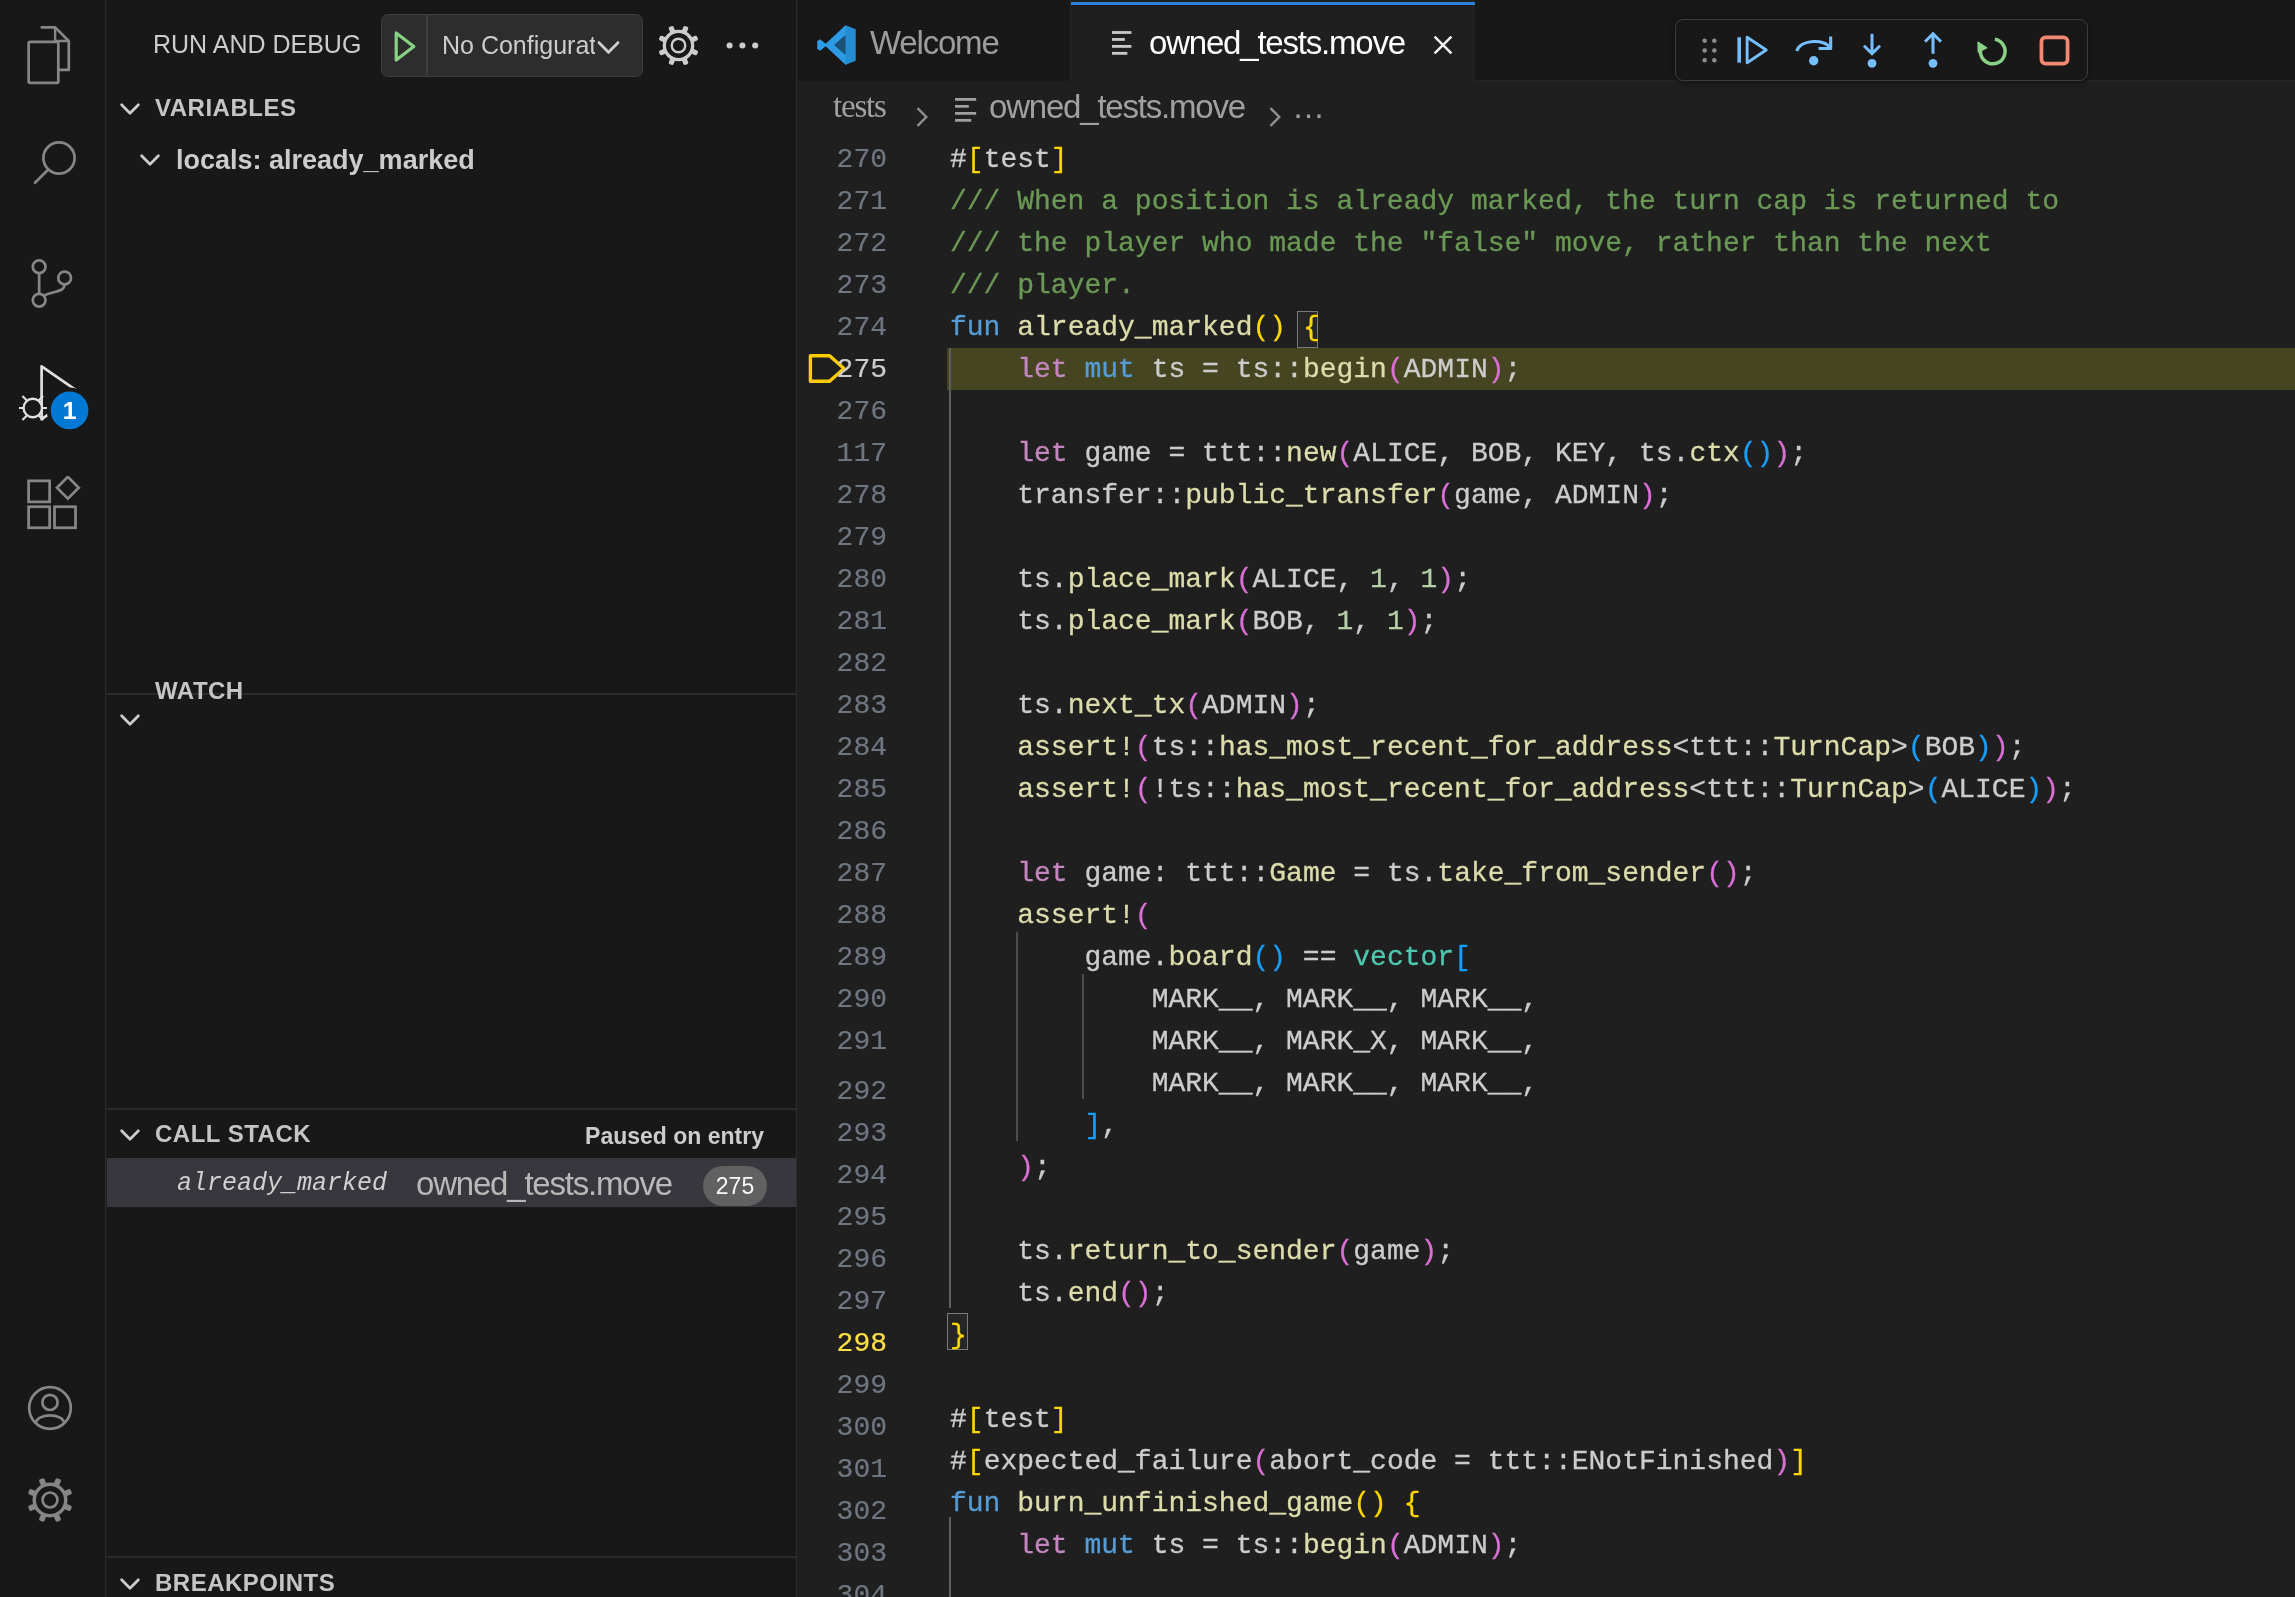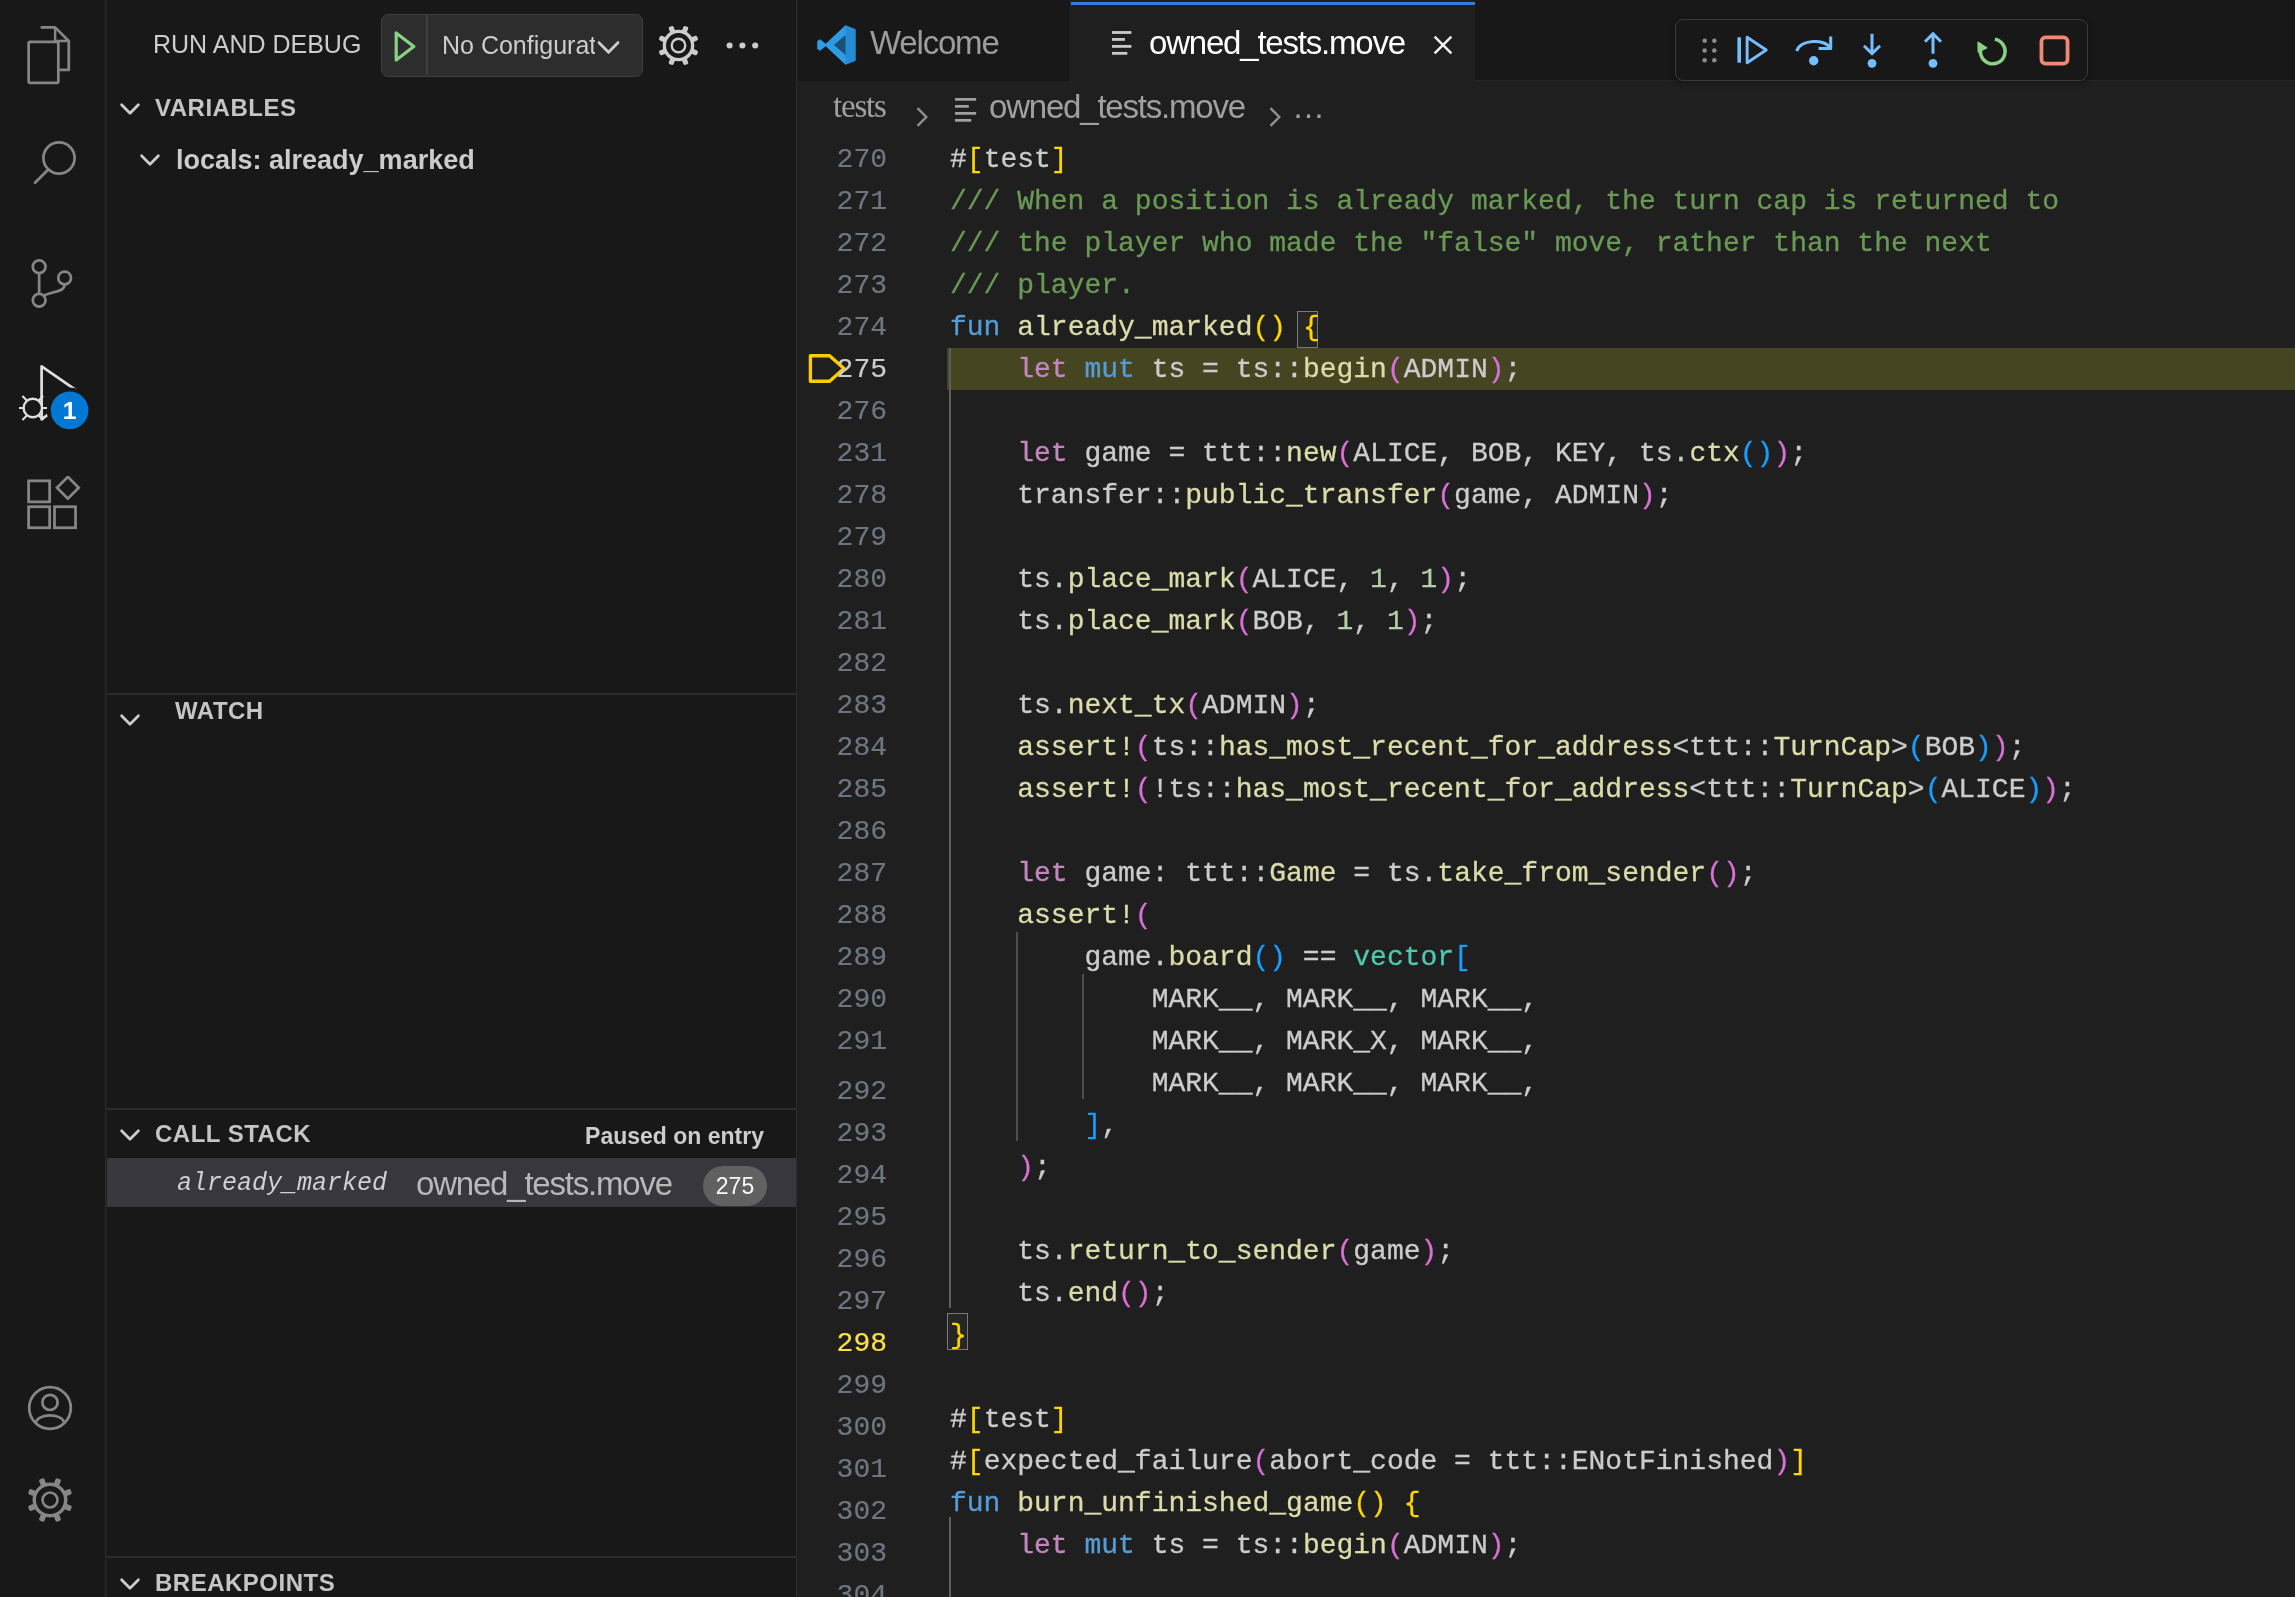--- a/index.html
+++ b/index.html
@@ -101,21 +101,21 @@
     </svg>
     <div class="sechead" style="top:94px;">VARIABLES</div>
     <svg class="abs" style="left:31px;top:148px" width="24" height="24" viewBox="0 0 30 30">
       <path d="M4.5 9.6 L15.0 20.400000000000002 L25.5 9.6" fill="none" stroke="#cccccc" stroke-width="3.4" stroke-linecap="round" stroke-linejoin="round"></path>
     </svg>
     <div class="abs" style="left:69px;top:145px;font-size:27px;font-weight:bold;color:#cccccc;">locals: already_marked</div>
     <div class="abs" style="left:0;top:693px;width:689px;height:1.6px;background:#2b2b2b;"></div>
     <svg class="abs" style="left:10.5px;top:708px" width="24" height="24" viewBox="0 0 30 30">
       <path d="M4.5 9.6 L15.0 20.400000000000002 L25.5 9.6" fill="none" stroke="#cccccc" stroke-width="3.4" stroke-linecap="round" stroke-linejoin="round"></path>
     </svg>
-    <div class="sechead" style="top:697px;margin-left:20px;">WATCH</div>
+    <div class="sechead" style="top:677px;">WATCH</div>
     <div class="abs" style="left:0;top:1108px;width:689px;height:1.6px;background:#2b2b2b;"></div>
     <svg class="abs" style="left:10.5px;top:1123px" width="24" height="24" viewBox="0 0 30 30">
       <path d="M4.5 9.6 L15.0 20.400000000000002 L25.5 9.6" fill="none" stroke="#cccccc" stroke-width="3.4" stroke-linecap="round" stroke-linejoin="round"></path>
     </svg>
     <div class="sechead" style="top:1120px;">CALL STACK</div>
     <div class="abs" style="top:1123px;right:32px;font-size:23px;font-weight:bold;color:#cccccc;">Paused on entry</div>
     <div class="abs" style="left:0;top:1158px;width:689px;height:49px;background:#37373d;"></div>
     <div class="abs mono" style="left:70px;top:1169px;font-size:25px;font-style:italic;color:#d0d0d0;">already_marked</div>
     <div class="abs ui" style="left:309px;top:1165px;color:#b8b8b8;">owned_tests.move</div>
     <div class="abs" style="left:596px;top:1166px;width:64px;height:40px;background:#616161;border-radius:20px;color:#f8f8f8;font-size:23px;text-align:center;line-height:40px;">275</div>
@@ -173,21 +173,21 @@
     <path d="M3 3 H27 L45 19 L27 35 H3 Z" fill="none" stroke="#ffcc00" stroke-width="4.2" stroke-linejoin="round"></path>
   </svg>
 <div id="gutter" class="abs">
     <div style="height:42px;color:#6e7681;">270</div>
     <div style="height:42px;color:#6e7681;">271</div>
     <div style="height:42px;color:#6e7681;">272</div>
     <div style="height:42px;color:#6e7681;">273</div>
     <div style="height:42px;color:#6e7681;">274</div>
     <div style="height:42px;color:#cccccc;">275</div>
     <div style="height:42px;color:#6e7681;">276</div>
-    <div style="height:42px;color:#6e7681;">231</div>
+    <div style="height:42px;color:#6e7681;">117</div>
     <div style="height:42px;color:#6e7681;">278</div>
     <div style="height:42px;color:#6e7681;">279</div>
     <div style="height:42px;color:#6e7681;">280</div>
     <div style="height:42px;color:#6e7681;">281</div>
     <div style="height:42px;color:#6e7681;">282</div>
     <div style="height:42px;color:#6e7681;">283</div>
     <div style="height:42px;color:#6e7681;">284</div>
     <div style="height:42px;color:#6e7681;">285</div>
     <div style="height:42px;color:#6e7681;">286</div>
     <div style="height:42px;color:#6e7681;">287</div>

